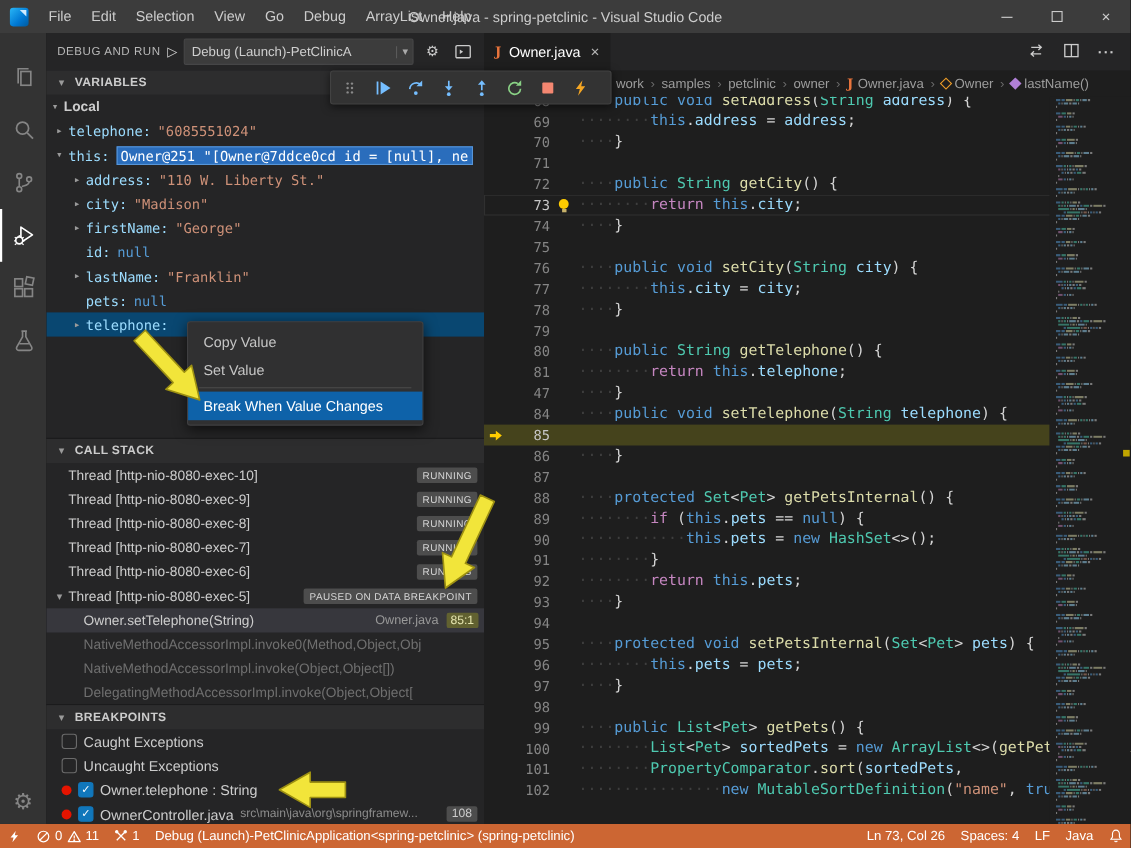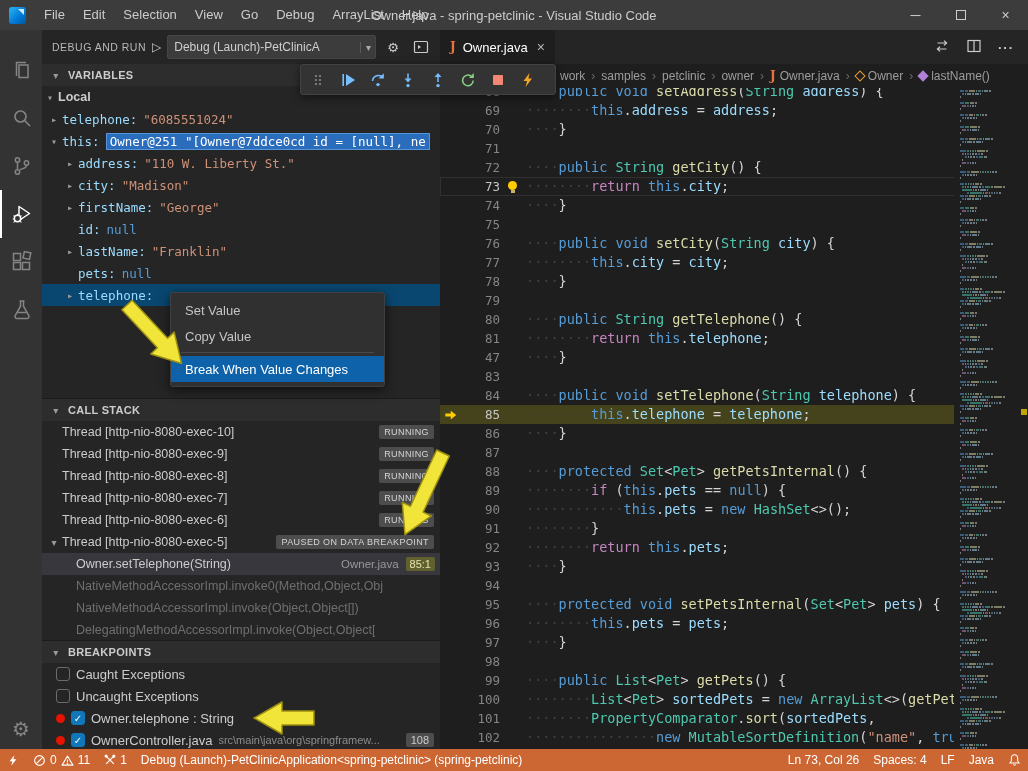--- a/index.html
+++ b/index.html
@@ -428,25 +428,24 @@
             <div class="line current"><span class="glyph"></span><span class="lnum">73</span><span class="bulb-slot"><span class="bulb"></span></span><span class="code"><span class="tk-w">········</span><span class="tk-c">return </span><span class="tk-k">this</span><span class="tk-p">.</span><span class="tk-v">city</span><span class="tk-p">;</span></span></div>
             <div class="line"><span class="glyph"></span><span class="lnum">74</span><span class="bulb-slot"></span><span class="code"><span class="tk-w">····</span><span class="tk-p">}</span></span></div>
             <div class="line"><span class="glyph"></span><span class="lnum">75</span><span class="bulb-slot"></span><span class="code"></span></div>
             <div class="line"><span class="glyph"></span><span class="lnum">76</span><span class="bulb-slot"></span><span class="code"><span class="tk-w">····</span><span class="tk-k">public </span><span class="tk-k">void </span><span class="tk-m">setCity</span><span class="tk-p">(</span><span class="tk-t">String</span><span class="tk-p"> </span><span class="tk-v">city</span><span class="tk-p">) {</span></span></div>
             <div class="line"><span class="glyph"></span><span class="lnum">77</span><span class="bulb-slot"></span><span class="code"><span class="tk-w">········</span><span class="tk-k">this</span><span class="tk-p">.</span><span class="tk-v">city</span><span class="tk-p"> = </span><span class="tk-v">city</span><span class="tk-p">;</span></span></div>
             <div class="line"><span class="glyph"></span><span class="lnum">78</span><span class="bulb-slot"></span><span class="code"><span class="tk-w">····</span><span class="tk-p">}</span></span></div>
             <div class="line"><span class="glyph"></span><span class="lnum">79</span><span class="bulb-slot"></span><span class="code"></span></div>
             <div class="line"><span class="glyph"></span><span class="lnum">80</span><span class="bulb-slot"></span><span class="code"><span class="tk-w">····</span><span class="tk-k">public </span><span class="tk-t">String </span><span class="tk-m">getTelephone</span><span class="tk-p">() {</span></span></div>
             <div class="line"><span class="glyph"></span><span class="lnum">81</span><span class="bulb-slot"></span><span class="code"><span class="tk-w">········</span><span class="tk-c">return </span><span class="tk-k">this</span><span class="tk-p">.</span><span class="tk-v">telephone</span><span class="tk-p">;</span></span></div>
             <div class="line"><span class="glyph"></span><span class="lnum">47</span><span class="bulb-slot"></span><span class="code"><span class="tk-w">····</span><span class="tk-p">}</span></span></div>
-            <div class="line"><span class="glyph"></span><span class="lnum">83</span><span class="bulb-slot"></span><span class="code"></span></div>
             <div class="line"><span class="glyph"></span><span class="lnum">84</span><span class="bulb-slot"></span><span class="code"><span class="tk-w">····</span><span class="tk-k">public </span><span class="tk-k">void </span><span class="tk-m">setTelephone</span><span class="tk-p">(</span><span class="tk-t">String</span><span class="tk-p"> </span><span class="tk-v">telephone</span><span class="tk-p">) {</span></span></div>
             <div class="line paused"><span class="glyph"><svg width="14" height="14" viewBox="0 0 16 16">
                   <path d="M1.5 6.3h6.2V3l6.3 5-6.3 5V9.7H1.5z" fill="#ffcc00"></path>
-                </svg></span><span class="lnum">85</span><span class="bulb-slot"></span><span class="code"><span class="tk-w">········</span><span class="tk-k">this</span><span class="tk-p">.</span><span class="tk-v">telephone</span><span class="tk-p"> = </span><span class="tk-v">telephone</span><span class="tk-p">;</span></span></div>
+                </svg></span><span class="lnum">85</span><span class="bulb-slot"></span></div>
             <div class="line"><span class="glyph"></span><span class="lnum">86</span><span class="bulb-slot"></span><span class="code"><span class="tk-w">····</span><span class="tk-p">}</span></span></div>
             <div class="line"><span class="glyph"></span><span class="lnum">87</span><span class="bulb-slot"></span><span class="code"></span></div>
             <div class="line"><span class="glyph"></span><span class="lnum">88</span><span class="bulb-slot"></span><span class="code"><span class="tk-w">····</span><span class="tk-k">protected </span><span class="tk-t">Set</span><span class="tk-p">&lt;</span><span class="tk-t">Pet</span><span class="tk-p">&gt; </span><span class="tk-m">getPetsInternal</span><span class="tk-p">() {</span></span></div>
             <div class="line"><span class="glyph"></span><span class="lnum">89</span><span class="bulb-slot"></span><span class="code"><span class="tk-w">········</span><span class="tk-c">if </span><span class="tk-p">(</span><span class="tk-k">this</span><span class="tk-p">.</span><span class="tk-v">pets</span><span class="tk-p"> == </span><span class="tk-k">null</span><span class="tk-p">) {</span></span></div>
             <div class="line"><span class="glyph"></span><span class="lnum">90</span><span class="bulb-slot"></span><span class="code"><span class="tk-w">············</span><span class="tk-k">this</span><span class="tk-p">.</span><span class="tk-v">pets</span><span class="tk-p"> = </span><span class="tk-k">new </span><span class="tk-t">HashSet</span><span class="tk-p">&lt;&gt;();</span></span></div>
             <div class="line"><span class="glyph"></span><span class="lnum">91</span><span class="bulb-slot"></span><span class="code"><span class="tk-w">········</span><span class="tk-p">}</span></span></div>
             <div class="line"><span class="glyph"></span><span class="lnum">92</span><span class="bulb-slot"></span><span class="code"><span class="tk-w">········</span><span class="tk-c">return </span><span class="tk-k">this</span><span class="tk-p">.</span><span class="tk-v">pets</span><span class="tk-p">;</span></span></div>
             <div class="line"><span class="glyph"></span><span class="lnum">93</span><span class="bulb-slot"></span><span class="code"><span class="tk-w">····</span><span class="tk-p">}</span></span></div>
             <div class="line"><span class="glyph"></span><span class="lnum">94</span><span class="bulb-slot"></span><span class="code"></span></div>
             <div class="line"><span class="glyph"></span><span class="lnum">95</span><span class="bulb-slot"></span><span class="code"><span class="tk-w">····</span><span class="tk-k">protected </span><span class="tk-k">void </span><span class="tk-m">setPetsInternal</span><span class="tk-p">(</span><span class="tk-t">Set</span><span class="tk-p">&lt;</span><span class="tk-t">Pet</span><span class="tk-p">&gt; </span><span class="tk-v">pets</span><span class="tk-p">) {</span></span></div>
@@ -794,22 +793,22 @@
         </svg>
       </div>
       <div class="dt-btn">
         <svg width="16" height="16" viewBox="0 0 16 16">
           <path d="M9.5 1L3.5 9h3.6l-1.6 6 6.5-8.5H8.4z" fill="#f5a623"></path>
         </svg>
       </div>
     </div>
 
   <div class="context-menu">
+      <div class="ctx-item">Copy Value</div>
       <div class="ctx-item">Set Value</div>
-      <div class="ctx-item">Copy Value</div>
       <div class="menu-sep"></div>
       <div class="ctx-item sel">Break When Value Changes</div>
     </div>
 
   <svg class="arrows" width="1028" height="771" viewBox="0 0 1028 771">
     <g fill="#f2e53a" stroke="#9c8f12" stroke-width="1.5" stroke-linejoin="round">
       <path d="M0,-7 L52,-7 L52,-16 L80,0 L52,16 L52,7 L0,7 Z" transform="translate(127,305) rotate(47)"></path>
       <path d="M0,-7 L62,-7 L62,-16 L90,0 L62,16 L62,7 L0,7 Z" transform="translate(443,453) rotate(115)"></path>
       <path d="M0,-7 L32,-7 L32,-16 L60,0 L32,16 L32,7 L0,7 Z" transform="translate(314,718) rotate(180)"></path>
     </g>

